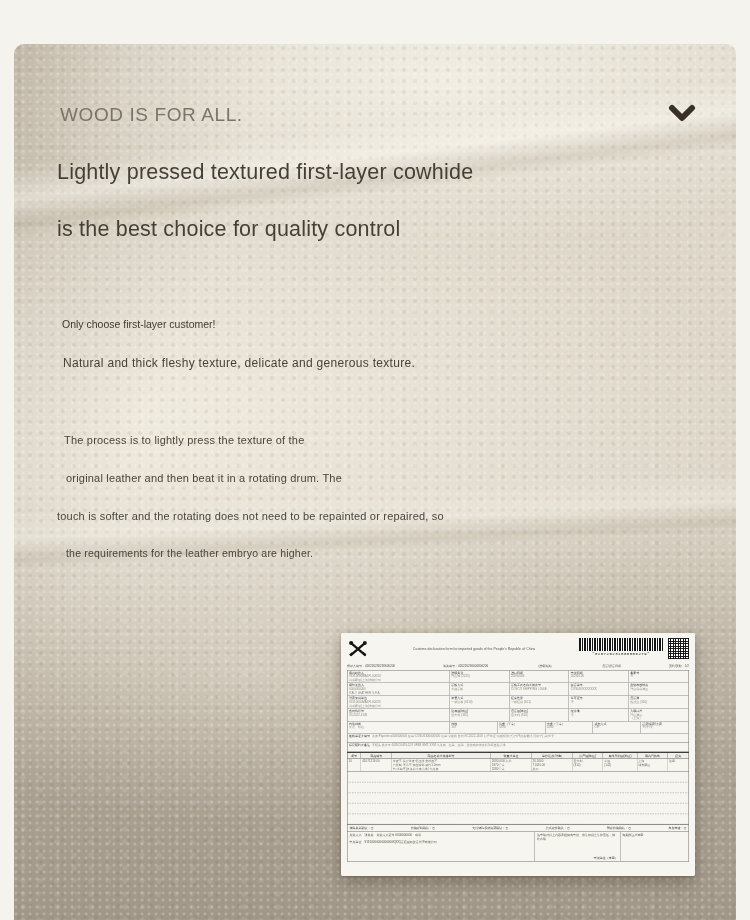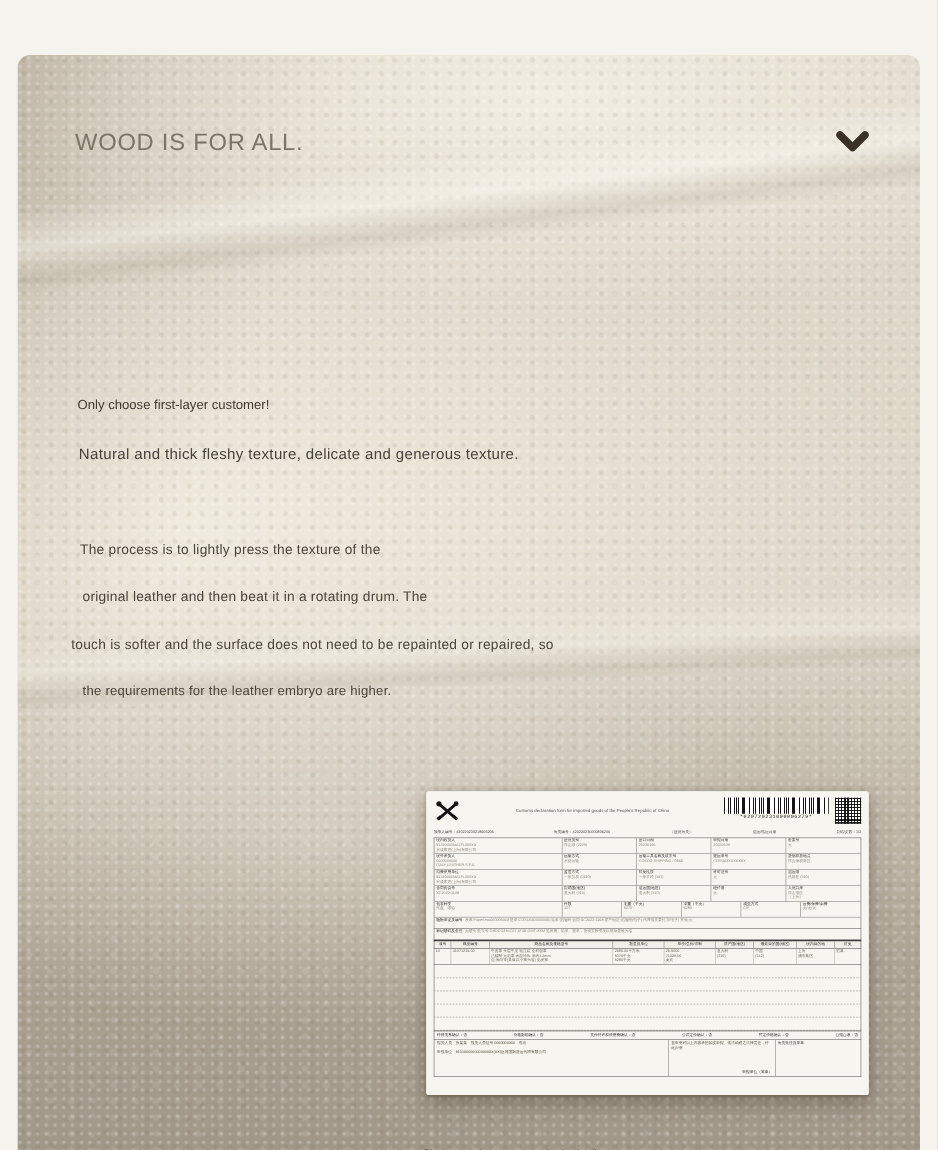--- a/index.html
+++ b/index.html
@@ -129,27 +129,29 @@
 <div class="frame">
   <div class="leather">
     <div class="layer">
 
       <div class="brand">WOOD IS FOR ALL.</div>
 
       <svg class="chevron" viewBox="0 0 28 20">
         <path d="M4 4 L14 14 L24 4" fill="none" stroke="#3a3126" stroke-width="6" stroke-linecap="round" stroke-linejoin="round"></path>
       </svg>
 
+      <div class="headline l1">Lightly pressed textured first-layer cowhide</div>
+      <div class="headline l2">is the best choice for quality control</div>
 
       <div class="intro1">Only choose first-layer customer!</div>
       <div class="intro2">Natural and thick fleshy texture, delicate and generous texture.</div>
 
       <div class="para p1">The process is to lightly press the texture of the</div>
       <div class="para p2">original leather and then beat it in a rotating drum. The</div>
-      <div class="para p3">touch is softer and the surface does not need to be repainted or repaired, so</div>
+      <div class="para p3">touch is softer and the rotating does not need to be repainted or repaired, so</div>
       <div class="para p4">the requirements for the leather embryo are higher.</div>
 
       <div class="doc">
         <div class="doc-inner">
           <div class="doc-head">
             <svg class="doc-logo" viewBox="0 0 48 48">
               <g stroke="#141414" stroke-width="5" stroke-linecap="round">
                 <line x1="9" y1="11" x2="39" y2="37"></line>
                 <line x1="39" y1="11" x2="9" y2="37"></line>
               </g>

